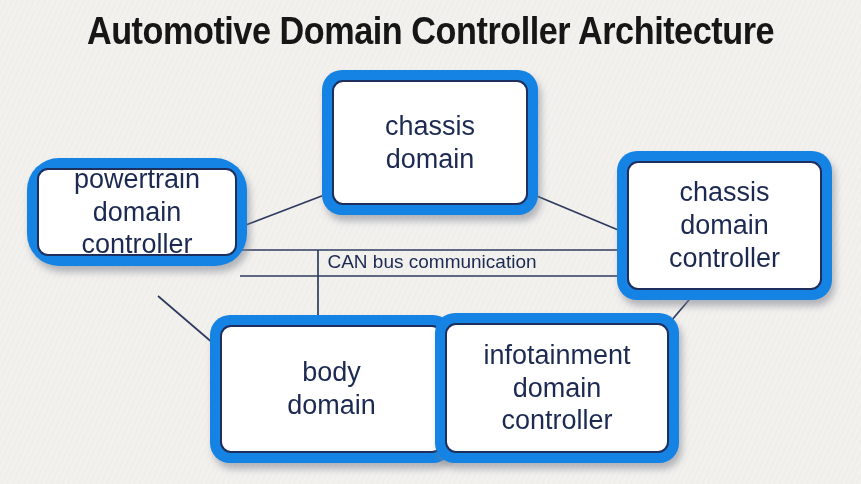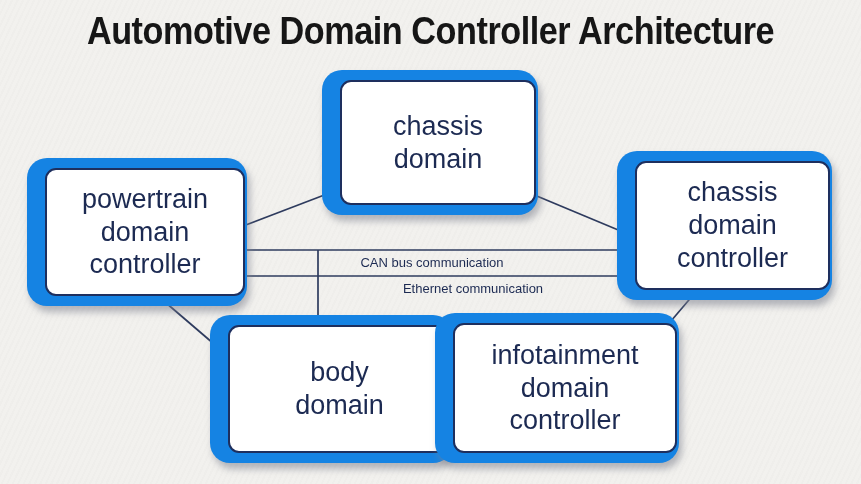--- a/index.html
+++ b/index.html
@@ -39,31 +39,31 @@
     box-shadow:3px 6px 7px rgba(125,130,142,0.55);
     z-index:2;
   }
   .node-inner{
     box-sizing:border-box;width:100%;height:100%;
     background:var(--node-fill);
     border:2px solid var(--node-inner-border);
     border-radius:11px;
     display:flex;align-items:center;justify-content:center;
     text-align:center;color:var(--node-text);
-    font-size:27px;line-height:1.22;white-space:pre-line;margin-left:8px;
+    font-size:27px;line-height:1.22;white-space:pre-line;
   }
   .node-chassis-domain{left:322px;top:70px;width:216px;height:145px;}
-  .node-powertrain{left:27px;top:158px;width:220px;height:148px;}
+  .node-powertrain{left:27px;top:158px;width:220px;height:108px;border-radius:32px;}
   .node-chassis-controller{left:617px;top:151px;width:215px;height:149px;}
   .node-body{left:210px;top:315px;width:243px;height:148px;}
   .node-infotainment{left:435px;top:313px;width:244px;height:150px;}
   .bus-label{
     position:absolute;z-index:2;
     transform:translate(-50%,-50%);
-    font-size:13px;color:var(--node-text);white-space:nowrap;
+    font-size:19px;color:var(--node-text);white-space:nowrap;
   }
   .bus-label-can{left:432px;top:262px;}
   .bus-label-ethernet{left:473px;top:288px;}
 </style>
 </head>
 <body>
 
 <div class="stage">
 
   <div class="title">Automotive Domain Controller Architecture</div>
@@ -100,15 +100,14 @@
 domain</div>
   </div>
 
   <div class="node node-infotainment">
     <div class="node-inner">infotainment
 domain
 controller</div>
   </div>
 
   <div class="bus-label bus-label-can">CAN bus communication</div>
-  <div class="bus-label bus-label-ethernet">Ethernet communication</div>
 
 </div>
 
 </body></html>

